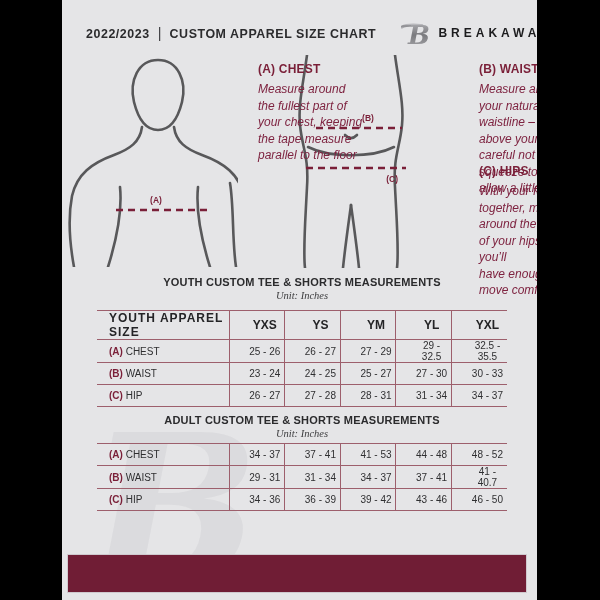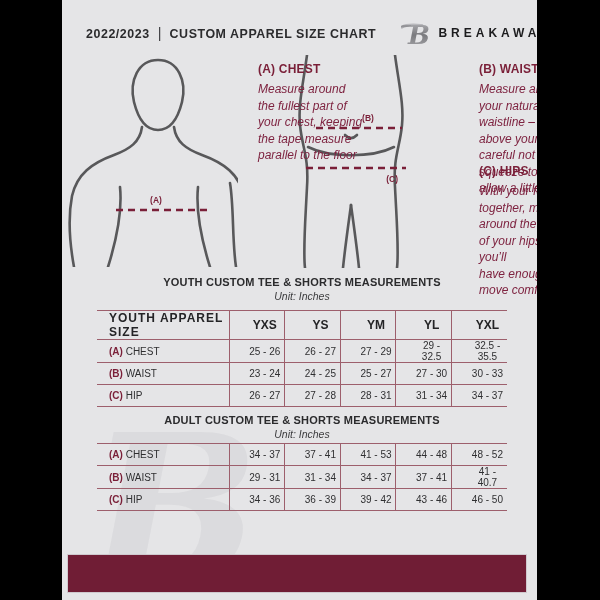--- a/index.html
+++ b/index.html
@@ -39,21 +39,21 @@
   .inst-waist{left:417px;top:62px;width:112px;}
   .inst-hips{left:417px;top:164px;width:118px;}
   .diagram{position:absolute;z-index:1;}
   
   .sec-title{
     position:absolute;left:35px;width:410px;text-align:center;z-index:2;
     font-weight:bold;font-size:11px;color:#2b2b2d;letter-spacing:.2px;
   }
   .sec-unit{
     position:absolute;left:35px;width:410px;text-align:center;z-index:2;
-    font-style:italic;font-size:10.5px;color:#3c3c3e;
+    font-style:italic;font-size:10.5px;color:#3c3c3e;font-family:Liberation Serif, serif;
   }
   
   .size-table{
     position:absolute;left:35px;width:410px;border-collapse:collapse;
     table-layout:fixed;z-index:2;
   }
   .size-table col.c0{width:132px;}
   .size-table td{
     height:21px;font-size:10px;color:#2f2f31;text-align:center;padding:0;
     border-top:1.5px solid #9d5f6c;

